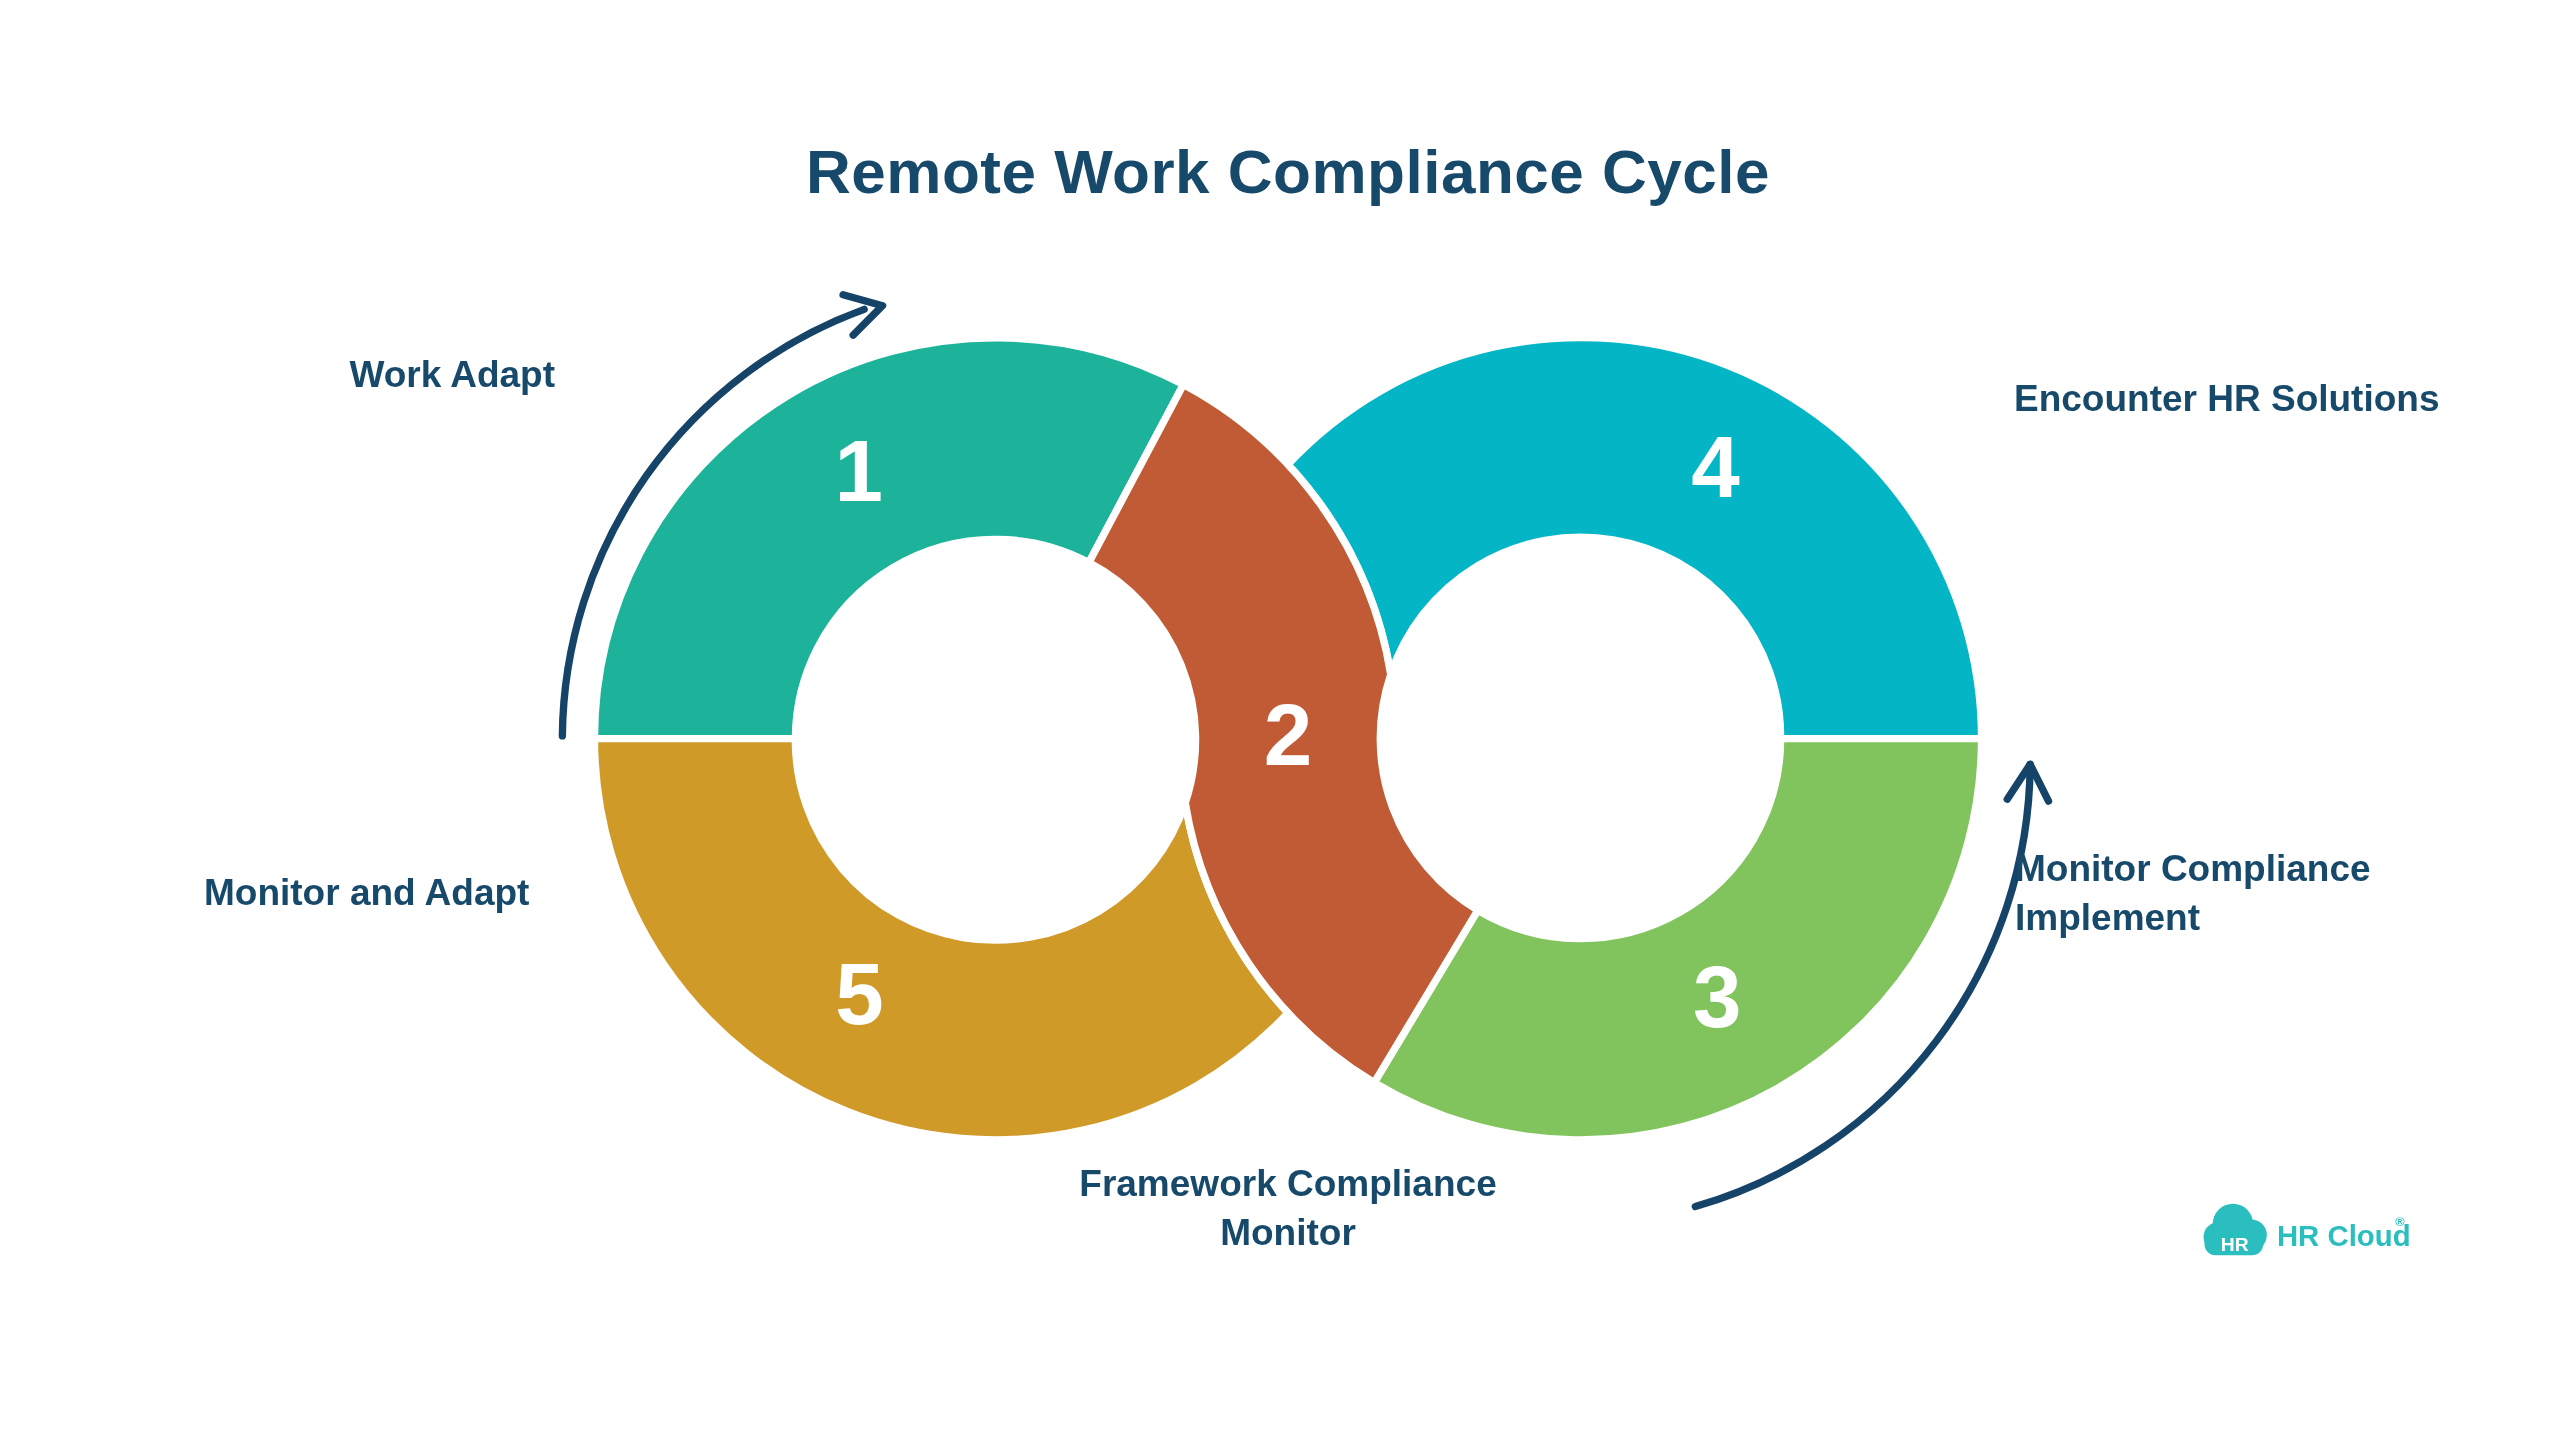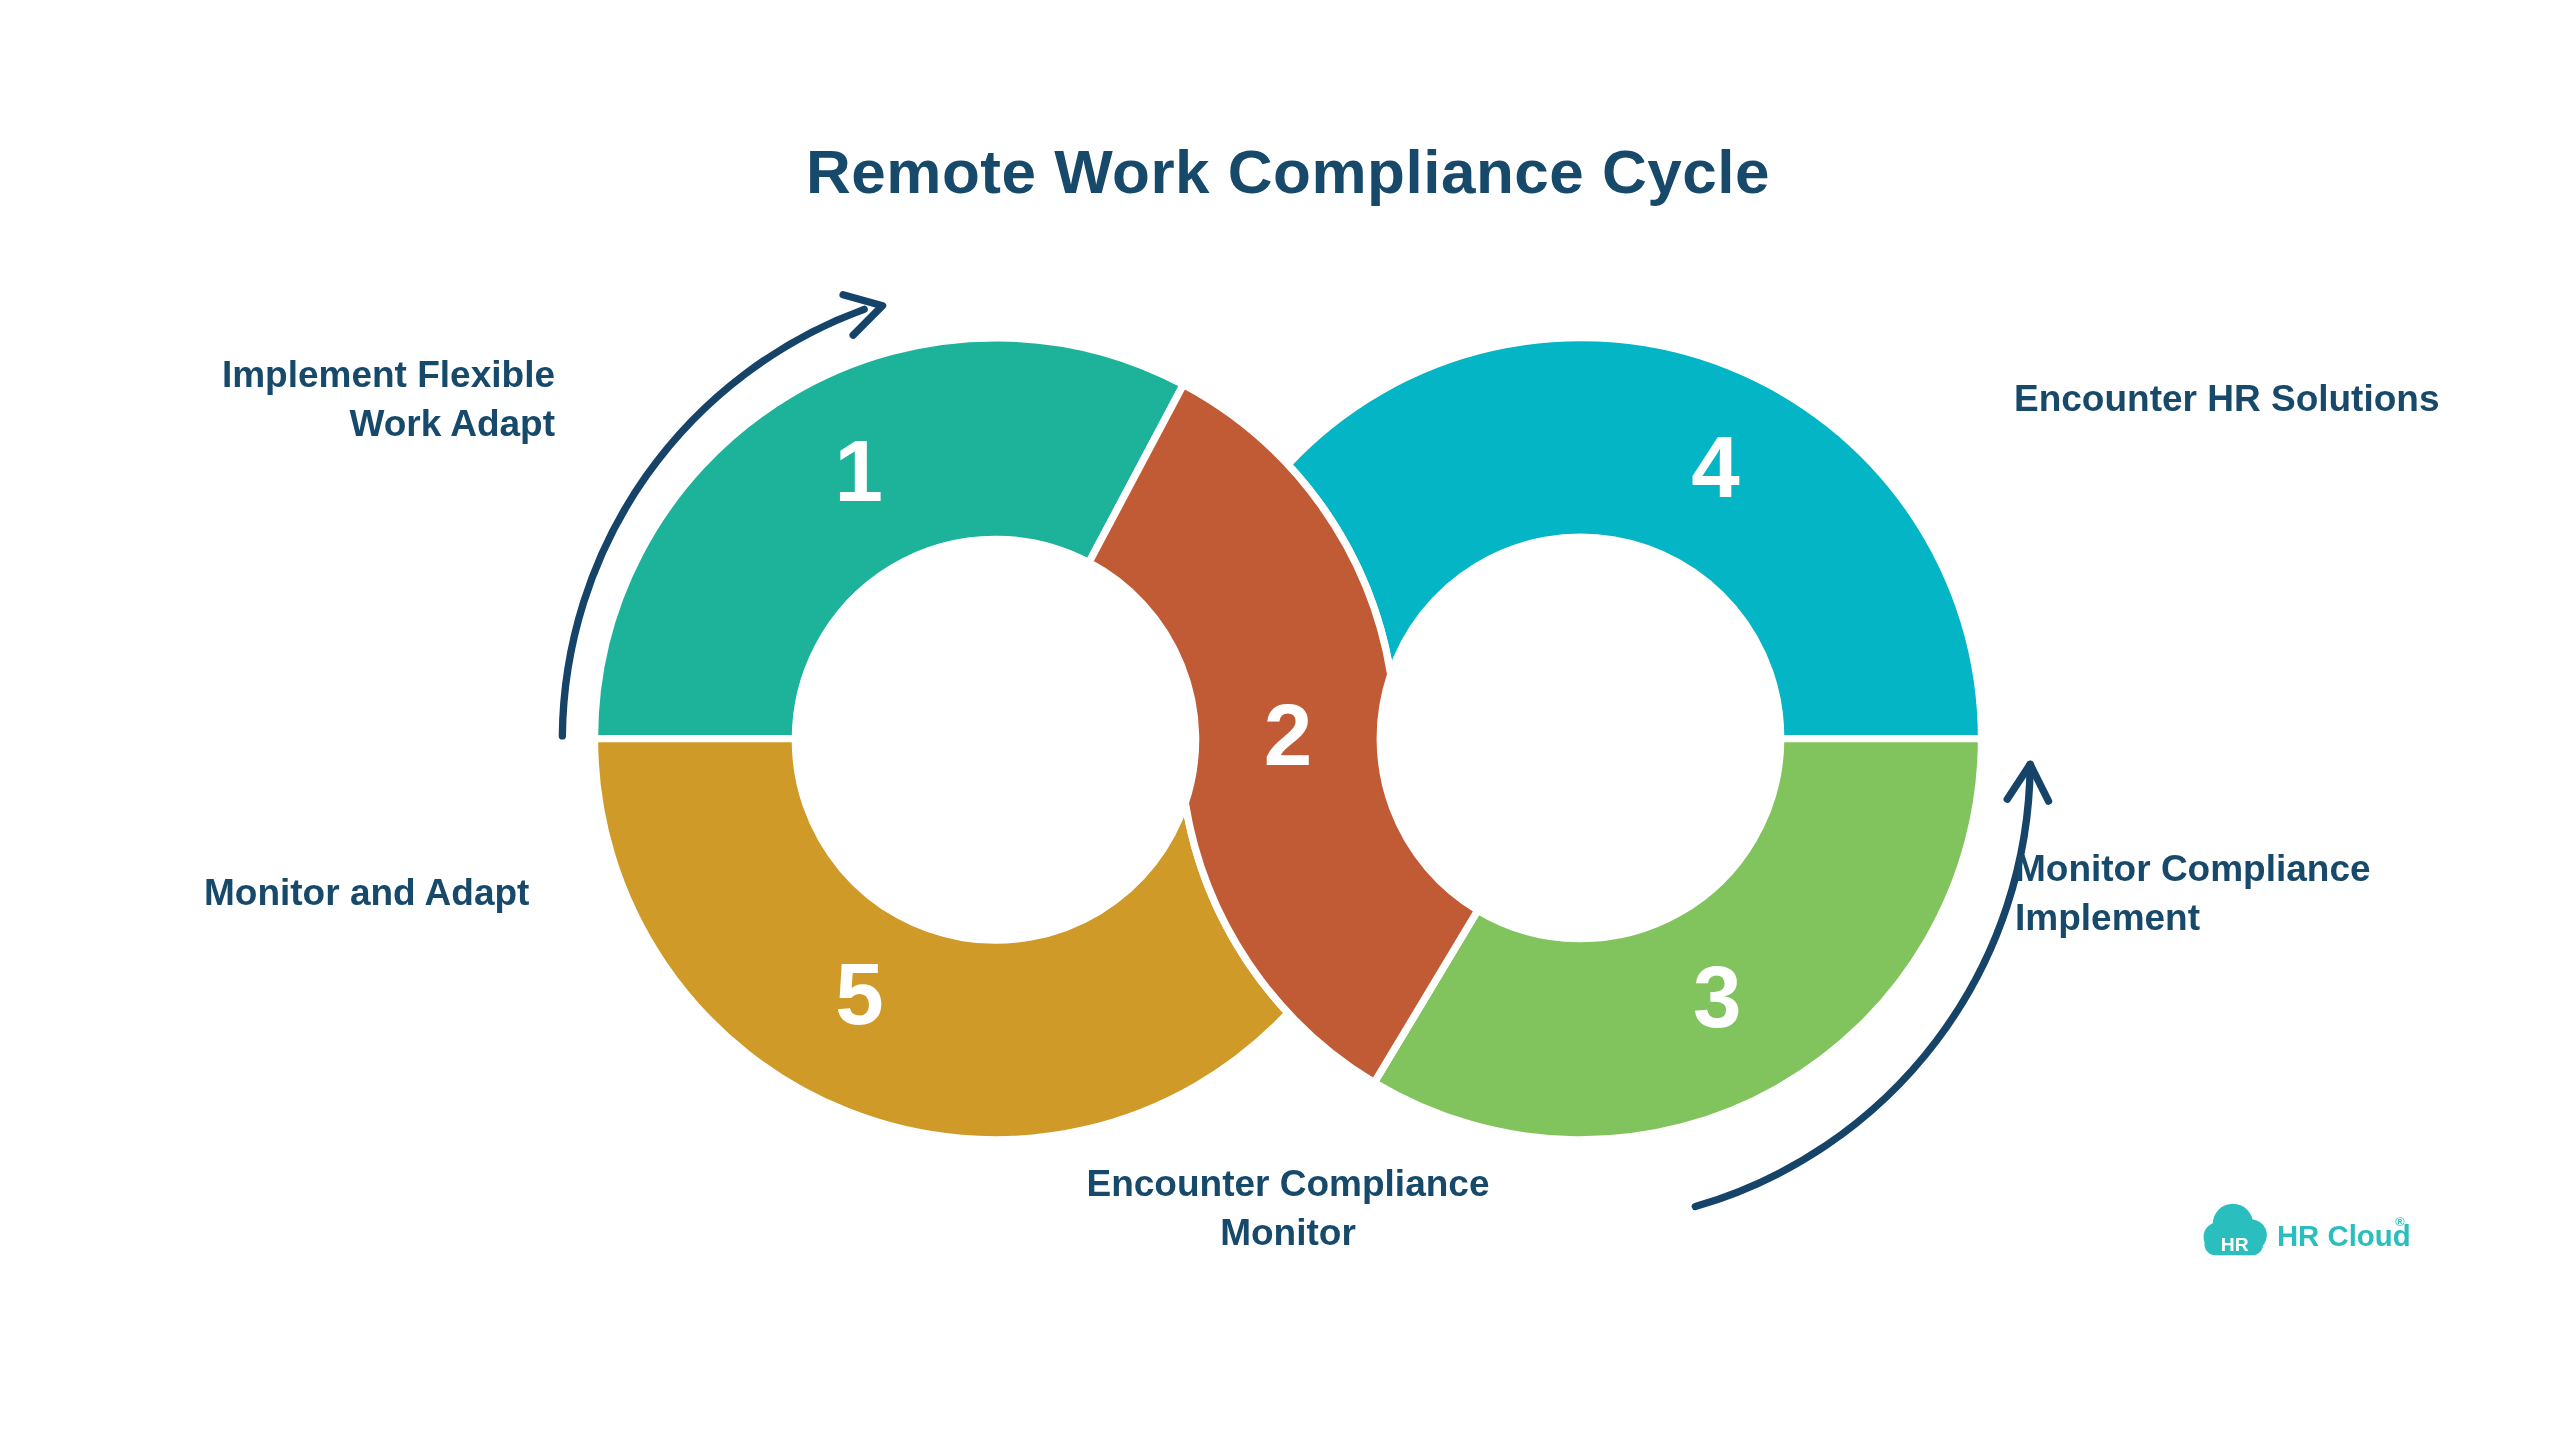--- a/index.html
+++ b/index.html
@@ -73,26 +73,25 @@
         <circle cx="2454" cy="1346" r="17" fill="#2ABEBE"></circle>
         <rect x="2403" y="1344" width="64" height="24" rx="12" fill="#2ABEBE"></rect>
         <text class="logo-badge" x="2436" y="1363" fill="#ffffff">HR</text>
       </g>
       <text class="logo-word" x="2482" y="1358" fill="#2ABEBE">HR Cloud</text>
       <text class="logo-reg" x="2611" y="1336" fill="#2ABEBE">®</text>
     </g>
   </svg>
 
   <div class="label label-step1">
-    <div>Implement Flexible</div>
     <div>Work Adapt</div>
   </div>
 
   <div class="label label-step2">
-    <div>Encounter Compliance</div>
+    <div>Framework Compliance</div>
     <div>Monitor</div>
   </div>
 
   <div class="label label-step3">
     <div>Monitor Compliance</div>
     <div>Implement</div>
   </div>
 
   <div class="label label-step4">
     <div>Encounter HR Solutions</div>

